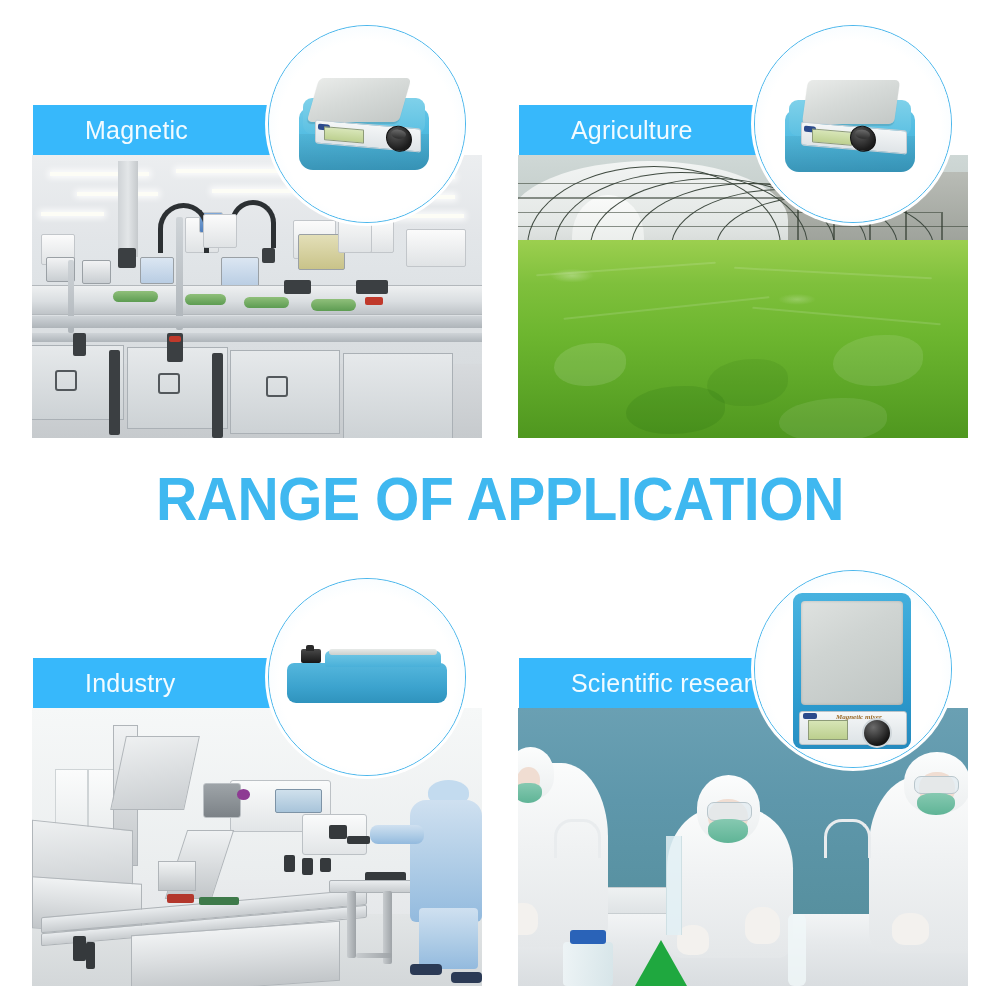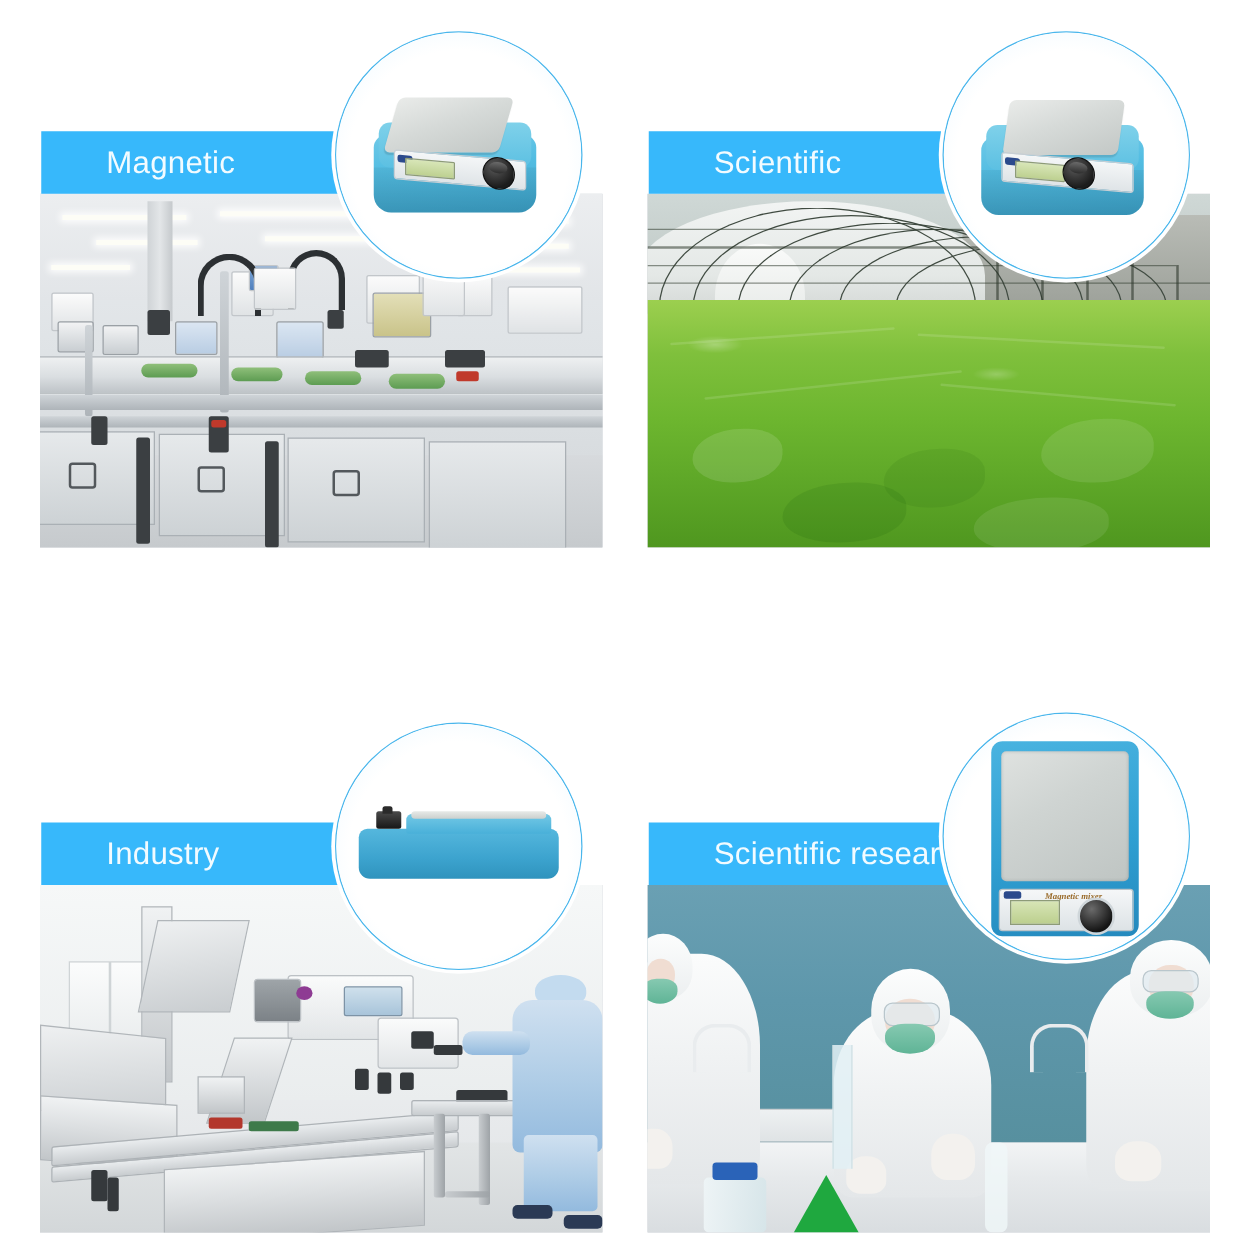--- a/index.html
+++ b/index.html
@@ -405,41 +405,44 @@
           <div class="agr-leaf" style="left:8%;top:52%;width:16%;height:22%;background:rgba(255,255,255,.12);"></div>
           <div class="agr-leaf" style="left:42%;top:60%;width:18%;height:24%;background:rgba(0,60,0,.08);"></div>
           <div class="agr-leaf" style="left:70%;top:48%;width:20%;height:26%;background:rgba(255,255,255,.1);"></div>
           <div class="agr-leaf" style="left:24%;top:74%;width:22%;height:24%;background:rgba(0,70,0,.1);"></div>
           <div class="agr-leaf" style="left:58%;top:80%;width:24%;height:22%;background:rgba(255,255,255,.09);"></div>
         </div>
       </div>
     </div>
 
     <div class="label-bar">
-      <span class="label-text">Scientific</span>
+      <span class="label-text">Agriculture</span>
     </div>
 
     <div class="inset" style="left:236px;top:-80px;">
       <div class="inset-glow"></div>
       <div class="device dev-iso" style="left:24px;top:44px;">
         <div class="body"></div>
         <div class="body-side"></div>
         <div class="deck"></div>
         <div class="plate" style="left:26px;transform:skewX(-8deg);"></div>
         <div class="panel-face">
           <div class="brand"></div>
           <div class="lcd" style="left:10px;"></div>
           <div class="knob" style="right:30px;">
               <div class="knob-top"></div>
             </div>
         </div>
       </div>
     </div>
   </div>
 
+  <div class="heading" style="top:468px;">
+    <span class="heading-text">RANGE OF APPLICATION</span>
+  </div>
 
   <div class="panel bottom" style="left:32px;top:658px;width:450px;height:328px;">
     <div class="photo">
       <div class="scene">
         <div class="med-bg"></div>
         <div class="med-wall"></div>
         <div class="med-door" style="left:5%;top:22%;width:7%;height:26%;"></div>
         <div class="med-door" style="left:12.5%;top:22%;width:7%;height:26%;"></div>
         <div class="med-steel" style="left:18%;top:6%;width:5%;height:50%;"></div>
         <div class="med-floor"></div>

